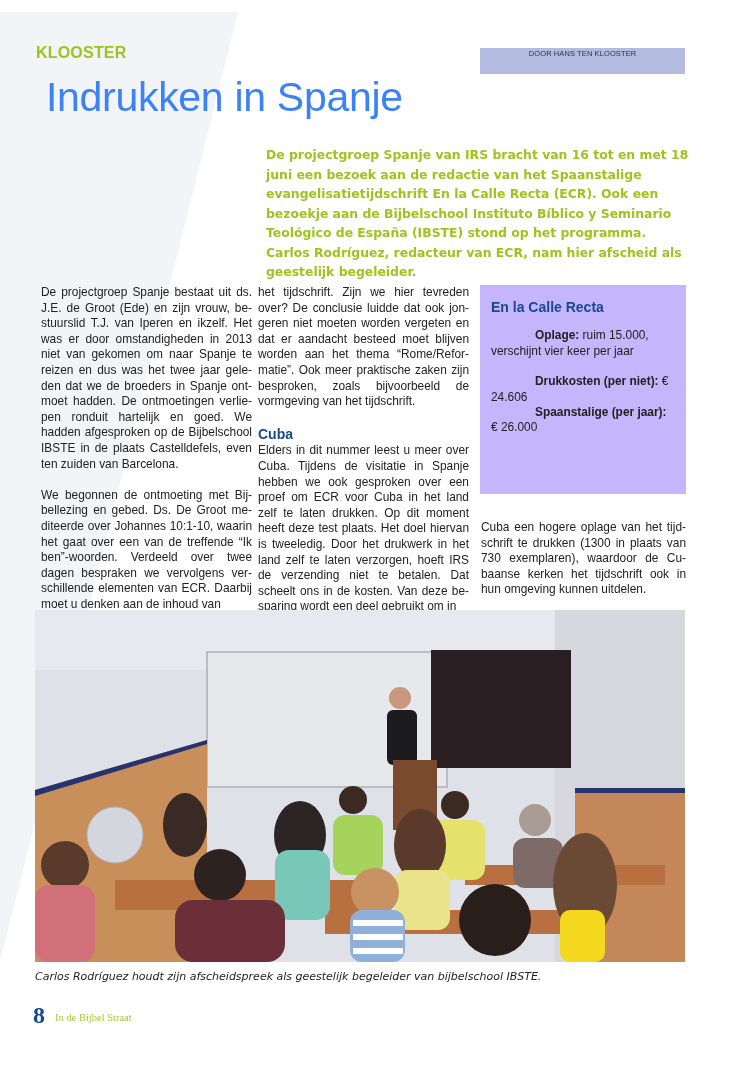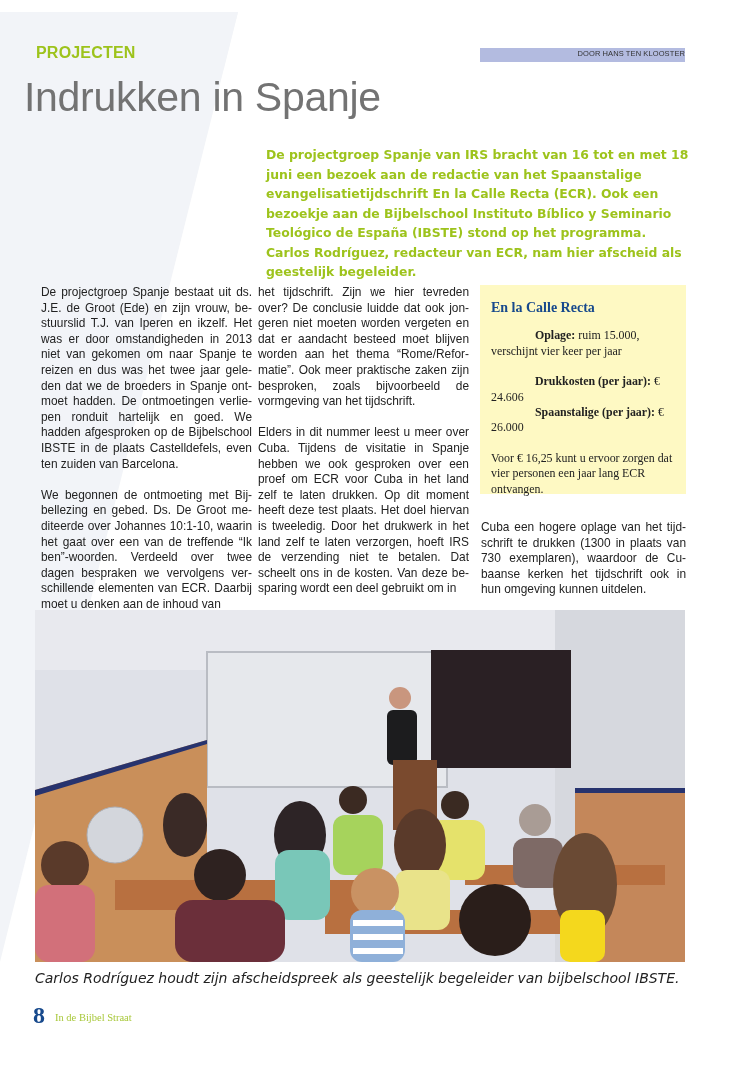--- a/index.html
+++ b/index.html
@@ -15,30 +15,30 @@
     }
     .abs { position: absolute; z-index: 1; }
 
     .section-label {
       left: 36px; top: 44px;
       font-family: "Liberation Sans", sans-serif;
       font-weight: bold; font-size: 16px; letter-spacing: 0.2px;
       color: #9dc31c;
     }
     .byline {
-      left: 480px; top: 48px; width: 205px; height: 14px;
+      left: 480px; top: 48px; width: 205px; height: 26px;
       background: #b3bbe0;
       font-family: "Liberation Sans", sans-serif;
       font-size: 7.5px; color: #333;
-      text-align: right; line-height: 11px; letter-spacing: 0.1px;
+      text-align: center; line-height: 11px; letter-spacing: 0.1px;
     }
     .title {
-      left: 24px; top: 74px;
+      left: 46px; top: 74px;
       font-family: "Liberation Sans", sans-serif;
-      font-size: 41px; color: #737373; font-weight: normal;
+      font-size: 41px; color: #3b82f6; font-weight: normal;
       letter-spacing: -0.3px;
     }
     .intro {
       left: 258px; top: 137px; width: 440px;
       font-family: "DejaVu Sans", sans-serif;
       font-weight: bold; font-size: 12.4px; line-height: 19.5px;
       color: #9dc31c;
     }
     .intro p { margin: 8px; }
 
@@ -54,87 +54,87 @@
     .col2 .p-last { margin-bottom: 8px; }
 
     .subhead {
       font-family: "Liberation Sans", sans-serif;
       font-weight: bold; font-size: 14px; color: #17498c;
       margin: 0; line-height: 18px;
     }
 
     .infobox {
       left: 480px; top: 285px; width: 206px; height: 209px;
-      background: #fef9c3;
+      background: #c4b5fd;
       box-sizing: border-box; padding: 15px 11px 16px 11px;
-      font-family: Liberation Serif, serif;
+      font-family: Liberation Sans, sans-serif;
       font-size: 11.9px; line-height: 15.4px; color: #222;
     }
     .infobox h3 {
       margin: 0 0 13px 0; font-size: 14px; color: #17498c; font-weight: bold;
     }
     .infobox p { margin: 0 0 15px 0; }
     .infobox b { font-weight: bold; margin-left: 44px; }
 
     .photo {
       left: 35px; top: 610px; width: 650px; height: 352px;
       overflow: hidden; background: #d9dce2;
     }
     .photo svg { display: block; }
 
     .caption {
       left: 35px; top: 970px; width: 650px;
       font-family: "DejaVu Sans", sans-serif; font-style: italic;
-      font-size: 14px; color: #222;
+      font-size: 11px; color: #222;
     }
     .page-num {
       left: 33px; top: 1002px;
       font-family: "Liberation Serif", serif; font-weight: bold;
       font-size: 24px; color: #17498c;
     }
     .mag-name {
       left: 55px; top: 1012px;
       font-family: "Liberation Serif", serif;
       font-size: 10.5px; color: #a8c83a;
     }
   </style>
 </head>
 <body>
 
 <svg class="bg-shape" viewBox="0 0 738 1068" width="738" height="1068">
   <polygon points="0,12 238,12 0,962" fill="#f2f4f8"></polygon>
   <polygon points="0,12 238,12 170,280 0,280" fill="#f2f4f8"></polygon>
 </svg>
 
-<div class="abs section-label">PROJECTEN</div>
+<div class="abs section-label">KLOOSTER</div>
 <div class="abs byline">DOOR HANS TEN KLOOSTER</div>
 <h1 class="abs title" style="margin:0;">Indrukken in Spanje</h1>
 
 <div class="abs intro">
   <p>De projectgroep Spanje van IRS bracht van 16 tot en met 18 juni een bezoek aan de redactie van het Spaanstalige evangeli­satietijdschrift En la Calle Recta (ECR). Ook een bezoekje aan de Bijbelschool Instituto Bíblico y Seminario Teológico de España (IBSTE) stond op het programma. Carlos Rodríguez, redacteur van ECR, nam hier afscheid als geestelijk begeleider.</p>
 </div>
 
 <div class="abs col col1">
   <p>De projectgroep Spanje bestaat uit ds. J.E. de Groot (Ede) en zijn vrouw, be­stuurslid T.J. van Iperen en ikzelf. Het was er door omstandigheden in 2013 niet van gekomen om naar Spanje te reizen en dus was het twee jaar gele­den dat we de broeders in Spanje ont­moet hadden. De ontmoetingen verlie­pen ronduit hartelijk en goed. We hadden afgesproken op de Bijbel­school IBSTE in de plaats Castelldefels, even ten zuiden van Barcelona.</p>
   <p>We begonnen de ontmoeting met Bij­bellezing en gebed. Ds. De Groot me­diteerde over Johannes 10:1-10, waar­in het gaat over een van de treffende “Ik ben”-woorden. Verdeeld over twee dagen bespraken we vervolgens ver­schillende elementen van ECR. Daar­bij moet u denken aan de inhoud van</p>
 </div>
 
 <div class="abs col col2">
   <p>het tijdschrift.  Zijn we hier tevreden over? De conclusie luidde dat ook jon­geren niet moeten worden vergeten en dat er aandacht besteed moet blijven worden aan het thema “Rome/Refor­matie”. Ook meer praktische zaken zijn besproken, zoals bijvoorbeeld de vormgeving van het tijdschrift.</p>
+  <h2 class="subhead">Cuba</h2>
   <p class="p-last">Elders in dit nummer leest u meer over Cuba. Tijdens de visitatie in Spanje hebben we ook gesproken over een proef om ECR voor Cuba in het land zelf te laten drukken. Op dit moment heeft deze test plaats. Het doel hiervan is tweeledig. Door het drukwerk in het land zelf te laten verzorgen, hoeft IRS de verzending niet te betalen. Dat scheelt ons in de kosten. Van deze be­sparing wordt een deel gebruikt om in</p>
 </div>
 
 <aside class="abs infobox">
   <h3>En la Calle Recta</h3>
   <p><b>Oplage:</b><span> ruim 15.000, verschijnt vier keer per jaar</span></p>
   <p style="margin-bottom:15px;">
-    <b>Drukkosten (per jaar):</b><span> € 24.606</span><br>
+    <b>Drukkosten (per niet):</b><span> € 24.606</span><br>
     <b>Spaanstalige (per jaar):</b><span> € 26.000</span>
   </p>
-  <p>Voor € 16,25 kunt u ervoor zorgen dat vier personen een jaar lang ECR ontvangen.</p>
 </aside>
 
 <div class="abs col col3">
   <p style="margin:0;">Cuba een hogere oplage van het tijd­schrift te drukken (1300 in plaats van 730 exemplaren), waardoor de Cu­baanse kerken het tijdschrift ook in hun omgeving kunnen uitdelen.</p>
 </div>
 
 <figure class="abs photo" style="margin:0;">
   <svg width="650" height="352" viewBox="0 0 650 352">
     <rect x="0" y="0" width="650" height="352" fill="#dfe1e8"></rect>
     <rect x="0" y="0" width="650" height="60" fill="#e8e9ee"></rect>

